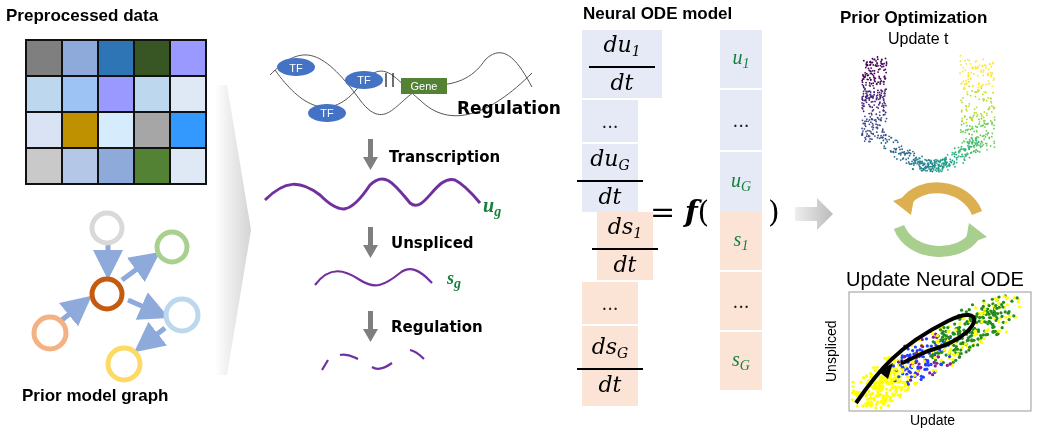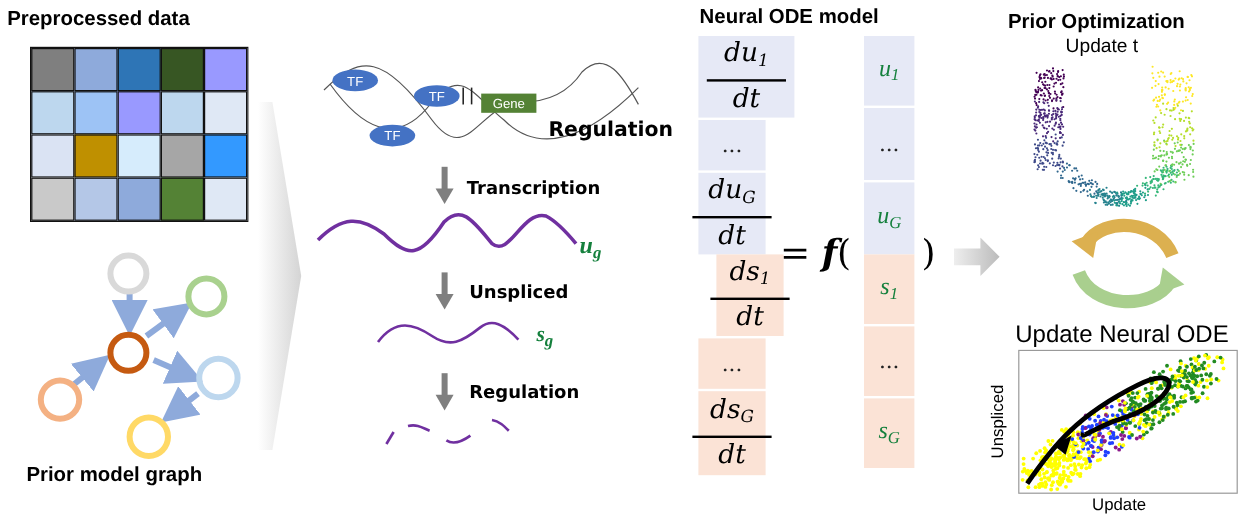--- a/index.html
+++ b/index.html
@@ -139,21 +139,21 @@
 <div class="col-cell peach" style="left:582px;top:212px;width:56px;height:68px;margin-left:15px;">
   <div class="frac">
       <span><span>ds</span><span class="sub">1</span></span>
       <div class="bar"></div>
       <span>dt</span>
     </div>
 </div>
 <div class="col-cell peach" style="left:582px;top:282px;width:56px;height:42px;">
     <span class="dots">...</span>
   </div>
-<div class="col-cell peach" style="left:582px;top:326px;width:56px;height:70px;">
+<div class="col-cell peach" style="left:582px;top:326px;width:56px;height:80px;">
   <div class="frac">
       <span><span>ds</span><span class="sub">G</span></span>
       <div class="bar"></div>
       <span>dt</span>
     </div>
 </div>
 
 <div class="abs" style="left:650px;top:194px;font-size:30px;font-family:'DejaVu Serif', serif;white-space:nowrap;">
   <span>= </span><b><i>f</i></b><span>(</span>
 </div>

